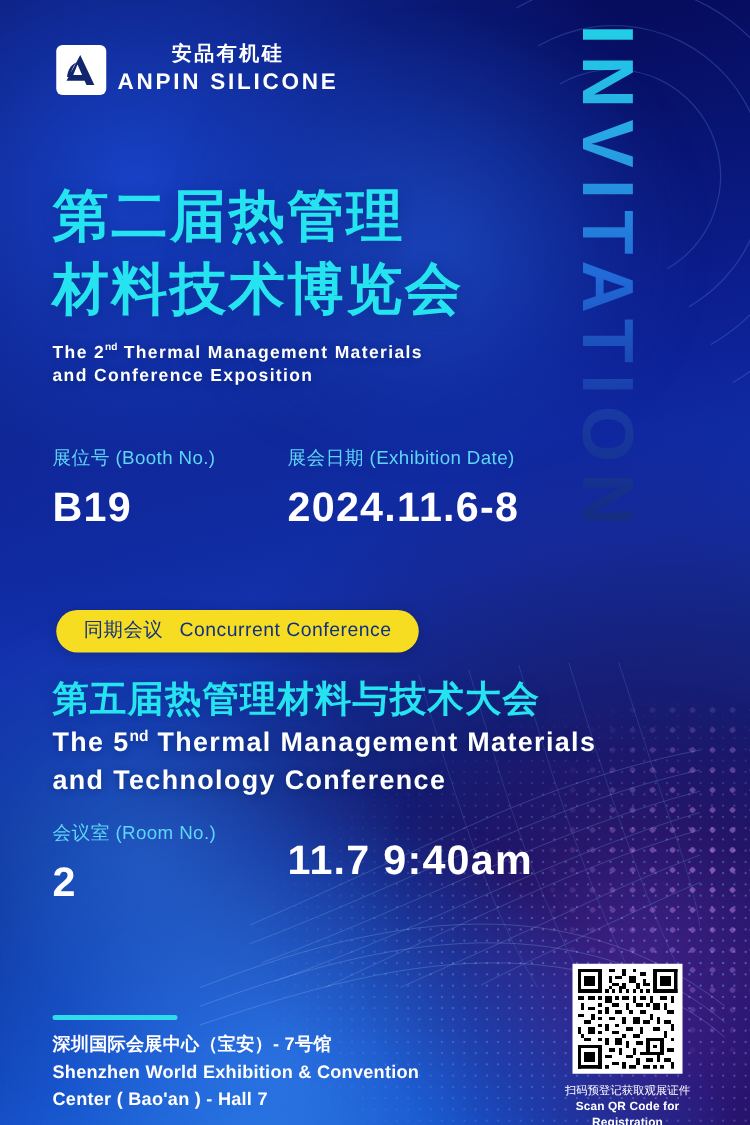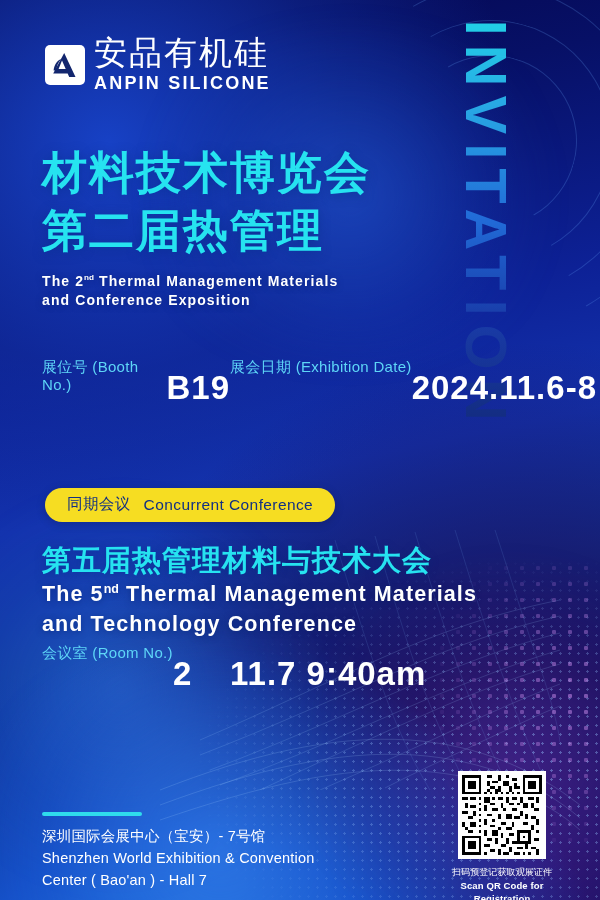--- a/index.html
+++ b/index.html
@@ -108,21 +108,21 @@
     display:flex; align-items:center; gap:9px;
   }
   .logo-mark {
     width:40px; height:40px; border-radius:5px;
     background:#ffffff;
     display:flex; align-items:center; justify-content:center;
     flex:none;
   }
   .logo-text { display:flex; flex-direction:column; justify-content:center; }
   .logo-cn {
-    color:#fff; font-size:33px; font-weight:400; letter-spacing:2px; line-height:1.06;
+    color:#fff; font-size:16px; font-weight:700; letter-spacing:2px; line-height:1.06;text-align:center;
   }
   .logo-en {
     color:#fff; font-size:18px; font-weight:700; letter-spacing:2.2px; line-height:1.2; margin-top:2px;
   }
 
   
   .content { position:absolute; left:0; top:0; width:600px; }
 
   .title-cn {
     position:absolute; left:42px; top:144px;
@@ -135,33 +135,33 @@
   .title-en {
     position:absolute; left:42px; top:272px;
     color:#ffffff;
     font-size:14px; font-weight:700; letter-spacing:1.1px; line-height:1.38;
     text-shadow:0 1px 6px rgba(0,30,100,.5);
   }
   .title-en sup { font-size:.58em; vertical-align:super; letter-spacing:0; }
   .title-en span.l { display:block; }
 
   .field-row { position:absolute; left:42px; display:flex; }
-  .field { display:flex; flex-direction:row; }
+  .field { display:flex; flex-direction:column; }
   .field-label {
     color:#5ed6f7; font-size:15px; font-weight:400; letter-spacing:.3px; line-height:1.2;
   }
   .field-value {
     color:#ffffff; font-size:33px; font-weight:700; letter-spacing:1px;
     line-height:1.25; margin-top:9px;
   }
 
   .row-exhibit { top:358px; }
   .row-exhibit .f1 { width:188px; }
 
-  .row-conf { top:644px; }
+  .row-conf { top:658px; }
   .row-conf .f1 { width:188px; }
 
   
   .badge {
     position:absolute; left:45px; top:488px;
     background:#f6dd22;
     color:#123083;
     border-radius:17px;
     padding:6px 22px 7px 22px;
     font-size:15.5px; font-weight:400; letter-spacing:.4px;
@@ -183,21 +183,21 @@
   .conf-en sup { font-size:.58em; vertical-align:super; letter-spacing:0; }
   .conf-en span.l { display:block; }
 
   
   .divider {
     position:absolute; left:42px; top:812px;
     width:100px; height:4px; background:#2fdcec; border-radius:2px;
   }
   .venue {
     position:absolute; left:42px; top:826px;
-    color:#ffffff; font-size:14.5px; font-weight:400; line-height:1.5; letter-spacing:.2px;
+    color:#ffffff; font-size:14.5px; font-weight:700; line-height:1.5; letter-spacing:.2px;
   }
   .venue span.l { display:block; }
 
   
   .qr-block {
     position:absolute; left:447px; top:771px;
     width:110px; text-align:center;
   }
   .qr-code {
     width:88px; height:88px; margin:0 auto;
@@ -273,22 +273,22 @@
     </div>
     <div class="logo-text">
       <div class="logo-cn">安品有机硅</div>
       <div class="logo-en">ANPIN SILICONE</div>
     </div>
   </div>
 
   <div class="content">
 
     <div class="title-cn">
+      <span>第二届热管理</span>
       <span>材料技术博览会</span>
-      <span>第二届热管理</span>
     </div>
 
     <div class="title-en">
       <span class="l"><span>The 2</span><sup>nd</sup><span> Thermal  Management  Materials</span></span>
       <span class="l">and  Conference  Exposition</span>
     </div>
 
     <div class="field-row row-exhibit">
       <div class="field f1">
         <div class="field-label">展位号 (Booth No.)</div>

